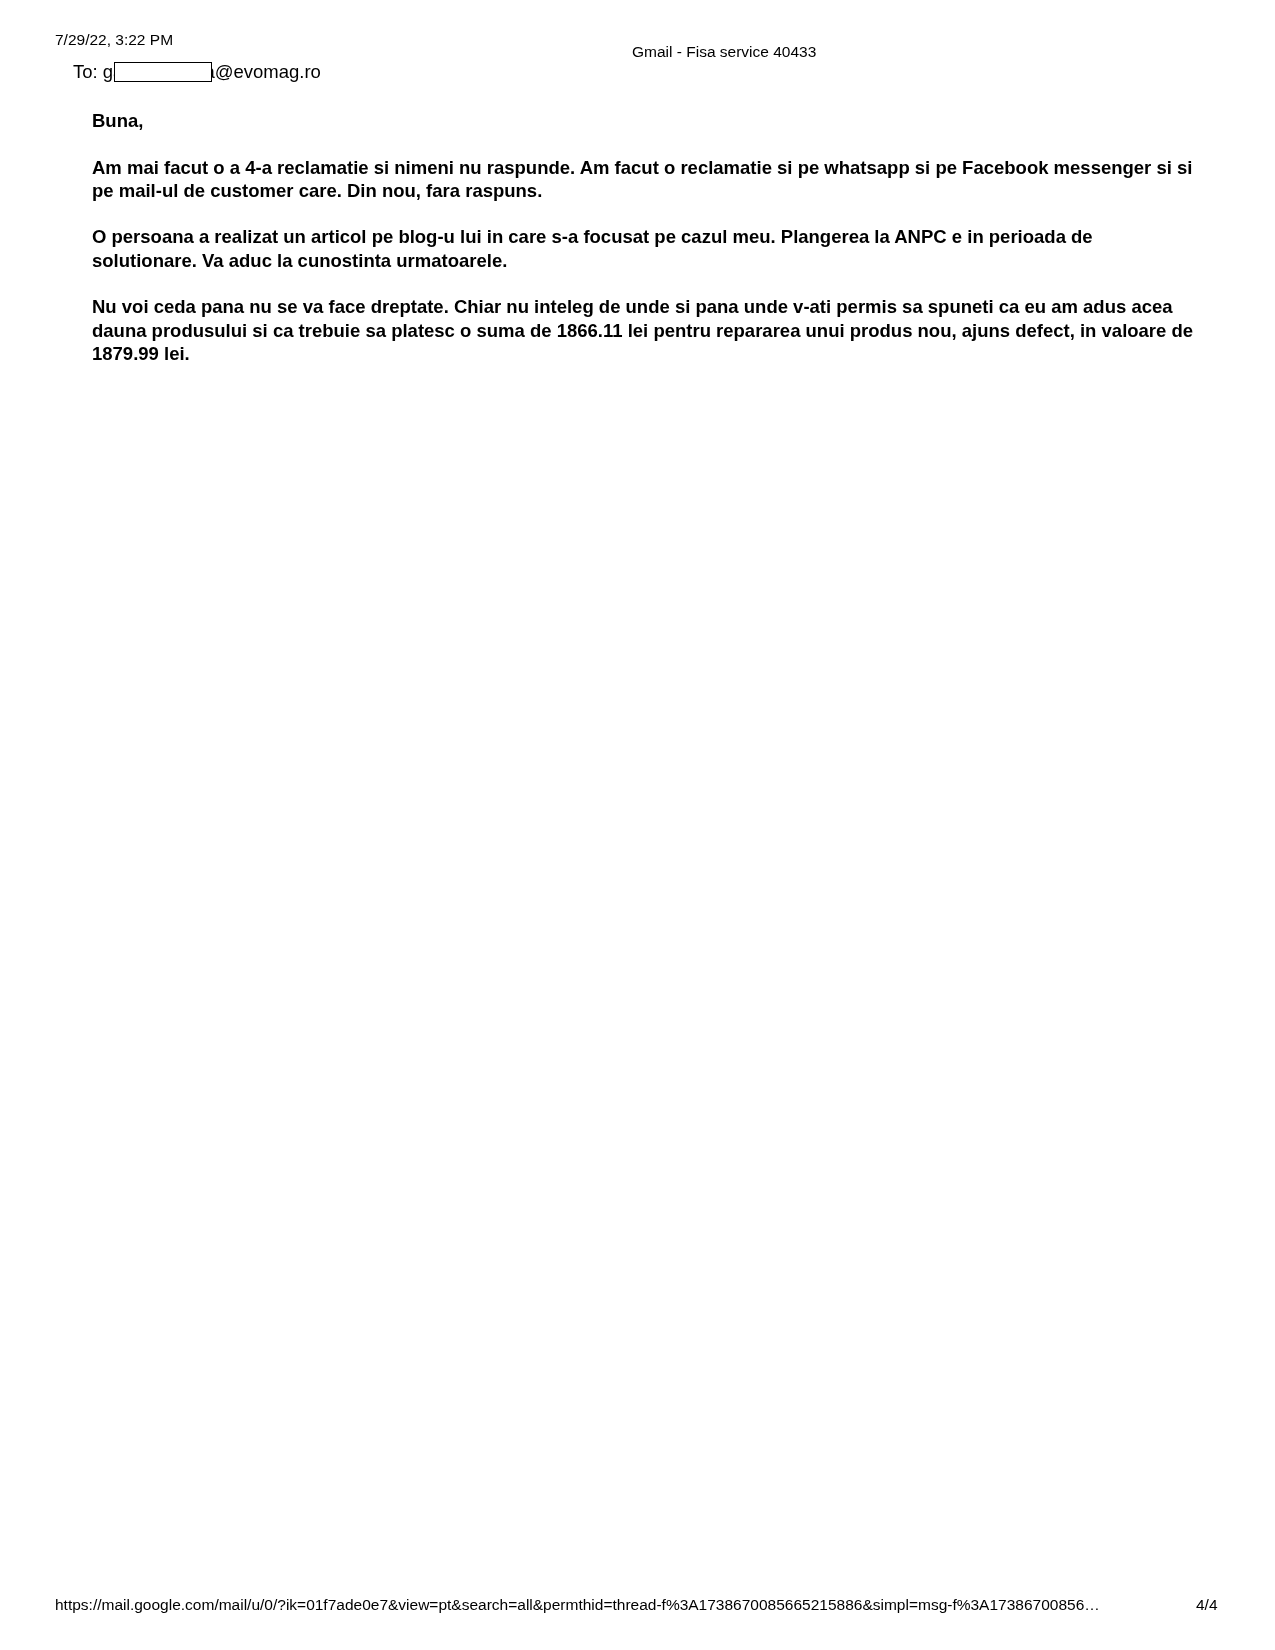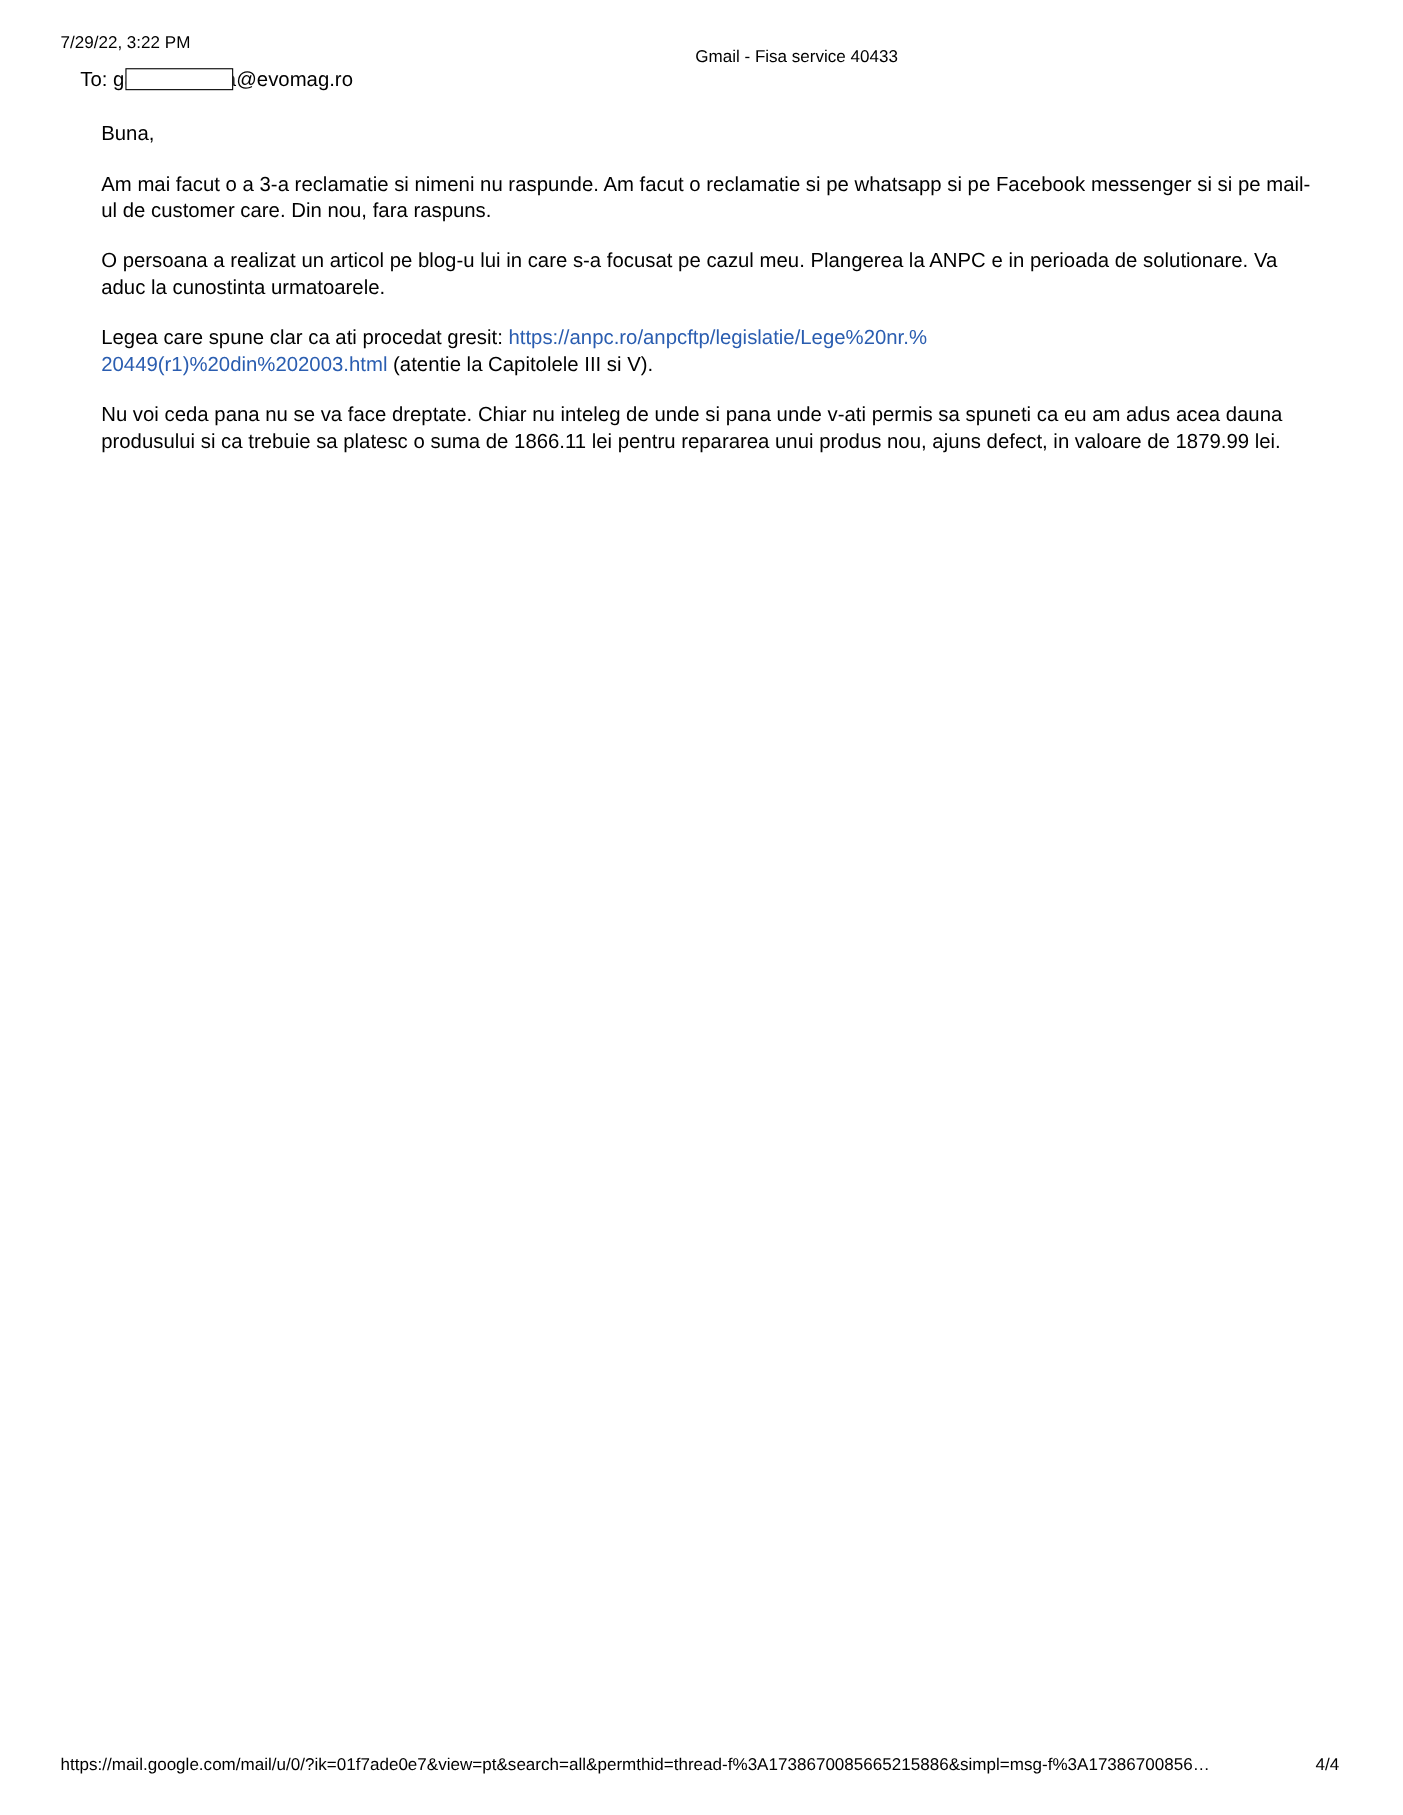--- a/index.html
+++ b/index.html
@@ -60,20 +60,21 @@
     .message-body {
       position: absolute;
       left: 92px;
       top: 109px;
       width: 1110px;
       font-size: 18.5px;
       line-height: 23.3px;
     }
     .message-body p {
       margin: 0 0 23.3px 0;
+      font-weight: bold;
     }
     .message-body p.signature {
       margin-bottom: 0;
     }
     .link {
       color: #2a5db0;
       text-decoration: none;
       cursor: pointer;
     }
     .quoted-hidden {
@@ -110,22 +111,21 @@
   <span class="print-title">Gmail - Fisa service 40433</span>
 </div>
 
 <div class="to-line">
   <span>To:</span>
   <span class="to-before">ga</span><span class="redaction-box"></span><span class="to-after">a@evomag.ro</span>
 </div>
 
 <div class="message-body">
   <p>Buna,</p>
-  <p>Am mai facut o a 3-a reclamatie si nimeni nu raspunde. Am facut o reclamatie si pe whatsapp si pe Facebook messenger si si pe mail-ul de customer care. Din nou, fara raspuns.</p>
+  <p>Am mai facut o a 4-a reclamatie si nimeni nu raspunde. Am facut o reclamatie si pe whatsapp si pe Facebook messenger si si pe mail-ul de customer care. Din nou, fara raspuns.</p>
   <p>O persoana a realizat un articol pe blog-u lui in care s-a focusat pe cazul meu. Plangerea la ANPC e in perioada de solutionare. Va aduc la cunostinta urmatoarele.</p>
-  <p><span>Legea care spune clar ca ati procedat gresit: </span><a class="link"><span>https://anpc.ro/anpcftp/legislatie/Lege%20nr.%</span><br><span>20449(r1)%20din%202003.html</span></a><span> (atentie la Capitolele III si V).</span></p>
   <p>Nu voi ceda pana nu se va face dreptate. Chiar nu inteleg de unde si pana unde v-ati permis sa spuneti ca eu am adus acea dauna produsului si ca trebuie sa platesc o suma de 1866.11 lei pentru repararea unui produs nou, ajuns defect, in valoare de 1879.99 lei.</p>
 </div>
 
 <div class="print-footer">
   <span class="footer-url">https://mail.google.com/mail/u/0/?ik=01f7ade0e7&amp;view=pt&amp;search=all&amp;permthid=thread-f%3A1738670085665215886&amp;simpl=msg-f%3A17386700856…</span>
   <span class="footer-page">4/4</span>
 </div>
 
 </body></html>

